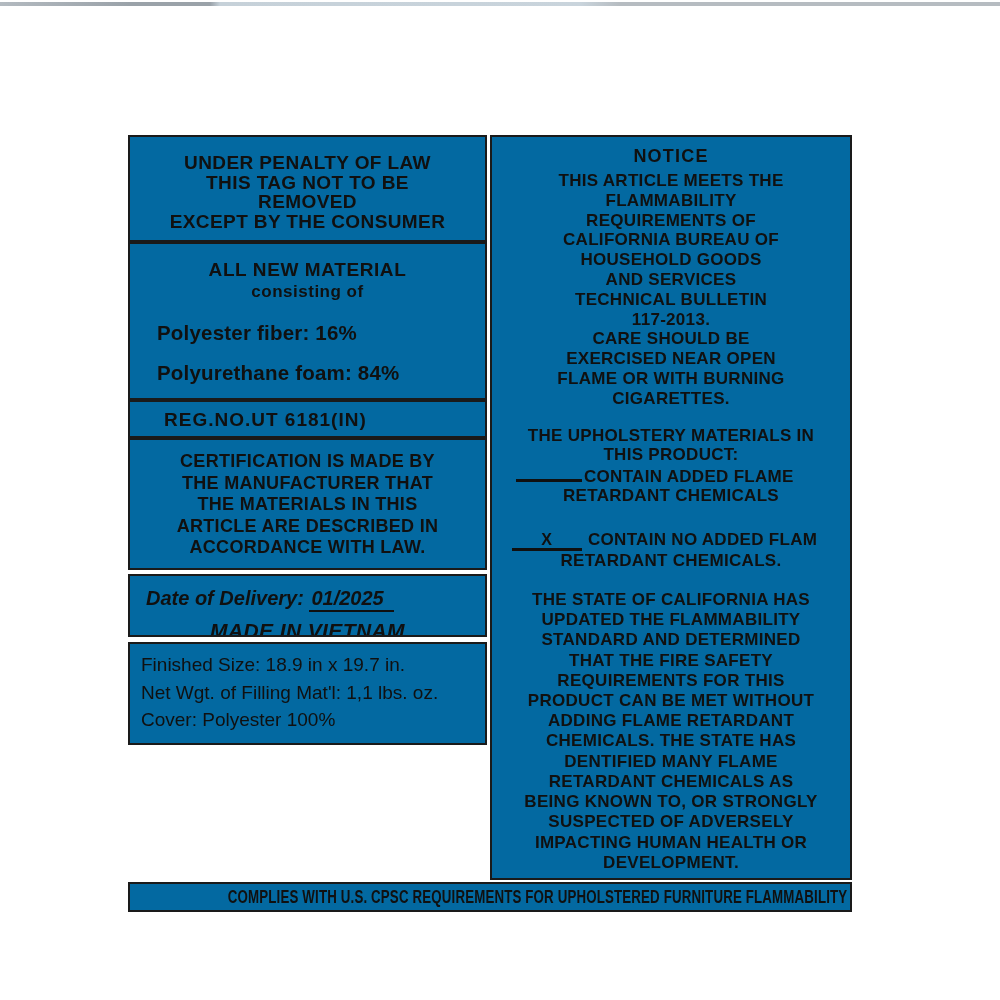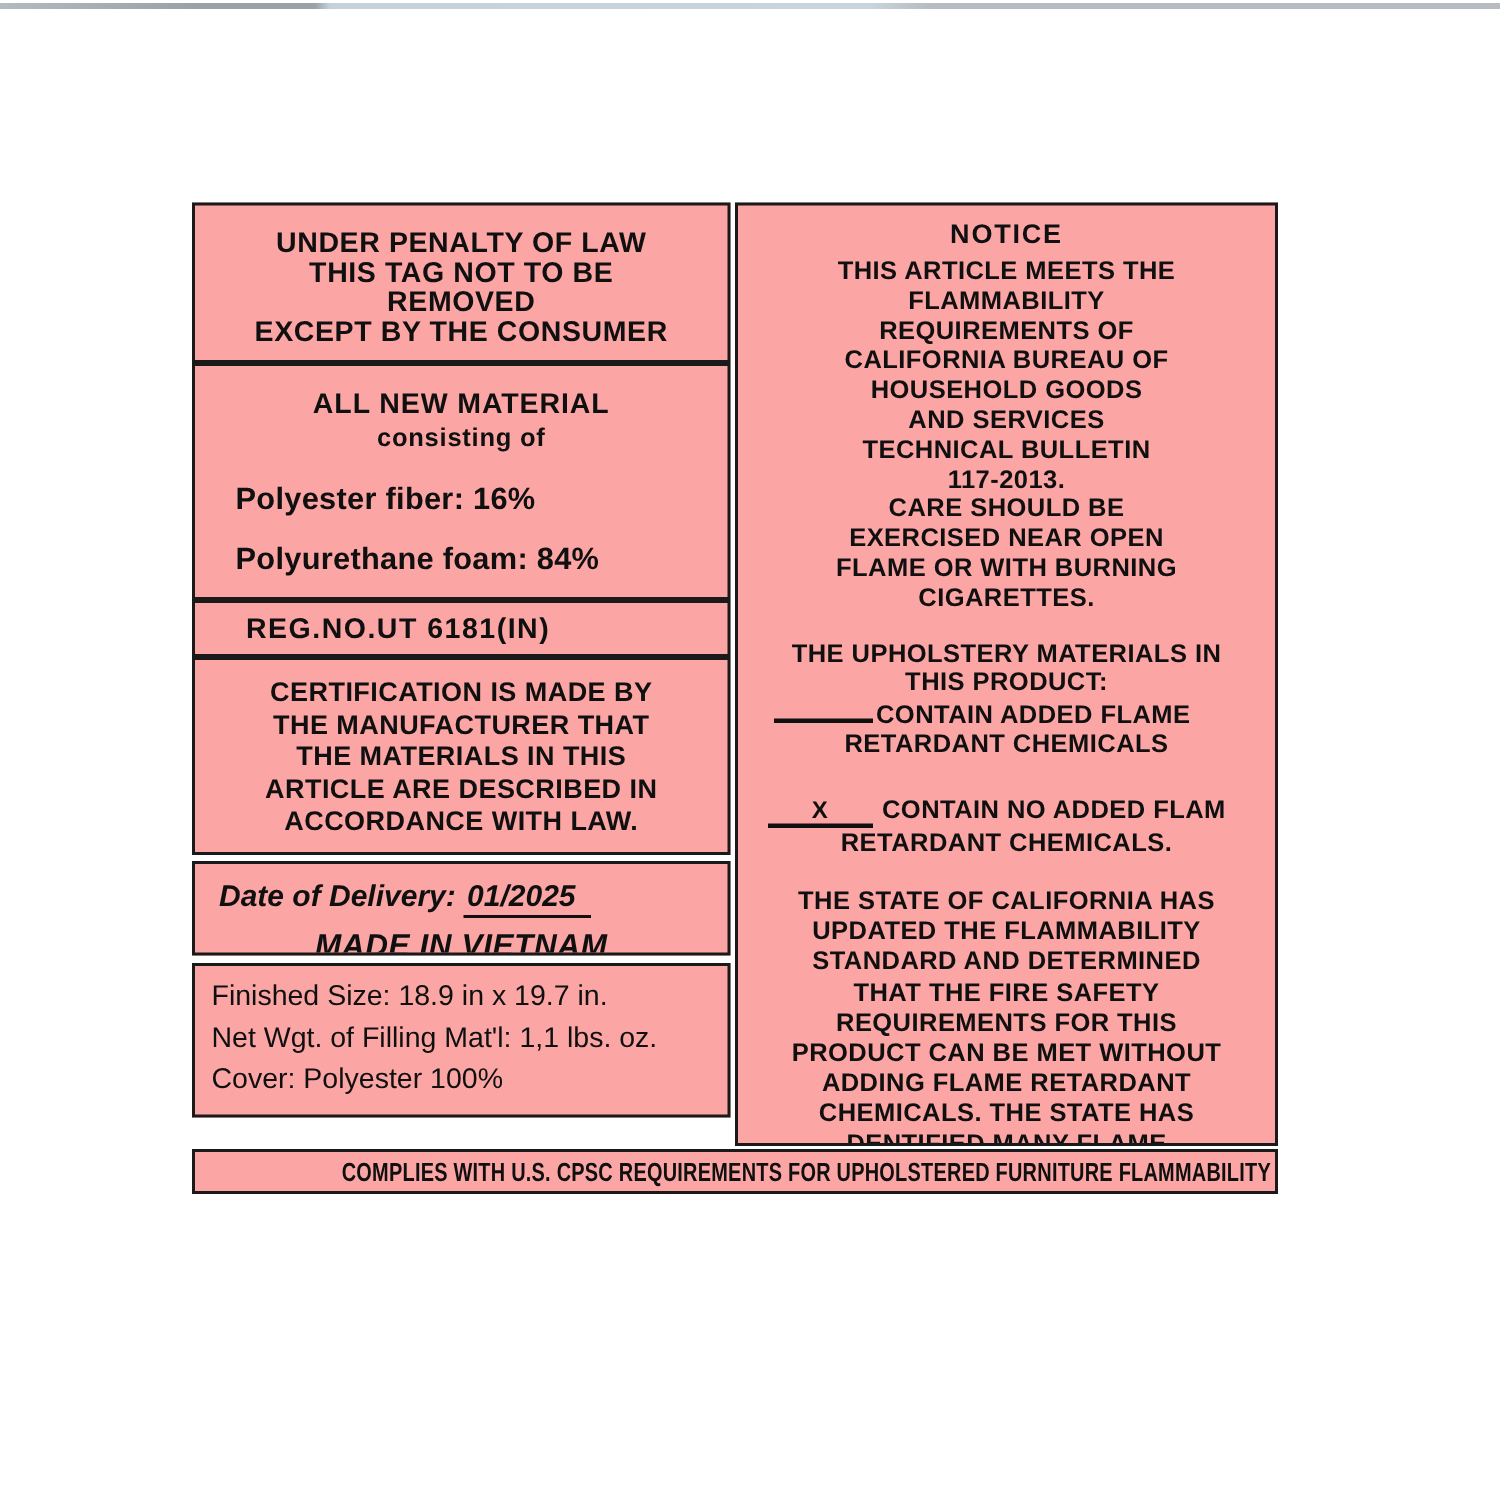--- a/index.html
+++ b/index.html
@@ -21,21 +21,21 @@
       #b6bcc1 62%, #b6bcc1 100%);
   }
 
   .label-wrap { position: absolute; left: 128px; top: 135px; width: 724px; }
   .cols { display: flex; gap: 3px; align-items: stretch; }
   .left-col { width: 359px; display: flex; flex-direction: column; }
   .right-col { width: 362px; }
 
   .box {
     border: 2px solid #1a1a1a;
-    background: #fca5a5;
+    background: #0369a1;
     box-sizing: border-box;
     overflow: hidden;
   }
 
   
   .penalty {
     height: 107px; text-align: center;
     font-weight: bold; font-size: 19px; line-height: 19.5px;
     letter-spacing: 0.4px; padding-top: 16px;
   }
@@ -68,21 +68,21 @@
   .date-value { border-bottom: 2.5px solid #101010; padding: 0 10px 1px 2px; }
   .origin-line { text-align: center; font-size: 21px; font-weight: bold; margin-top: 9px; letter-spacing: 0.4px; }
 
   .specs {
     height: 103px; margin-top: 5px;
     font-size: 19px; font-weight: normal; line-height: 27.5px;
     padding: 7px 0 0 11px; white-space: nowrap;
   }
 
   
-  .notice-box { height: 629px; text-align: center; }
+  .notice-box { height: 745px; text-align: center; }
   .notice-title { font-size: 18px; font-weight: bold; letter-spacing: 1.2px; margin-top: 9px; }
   .notice-body { font-size: 17px; font-weight: bold; line-height: 19.8px; letter-spacing: 0.3px; margin-top: 4px; }
   .uph-head { font-size: 17px; font-weight: bold; line-height: 19.5px; margin-top: 17px; letter-spacing: 0.3px; }
   .check-line {
     text-align: left; font-size: 17px; font-weight: bold;
     letter-spacing: 0.3px; line-height: 19.5px;
   }
   .check-line.added { padding-left: 24px; }
   .check-line.none { padding-left: 20px; margin-top: 24px; }
   .blank-underline {

